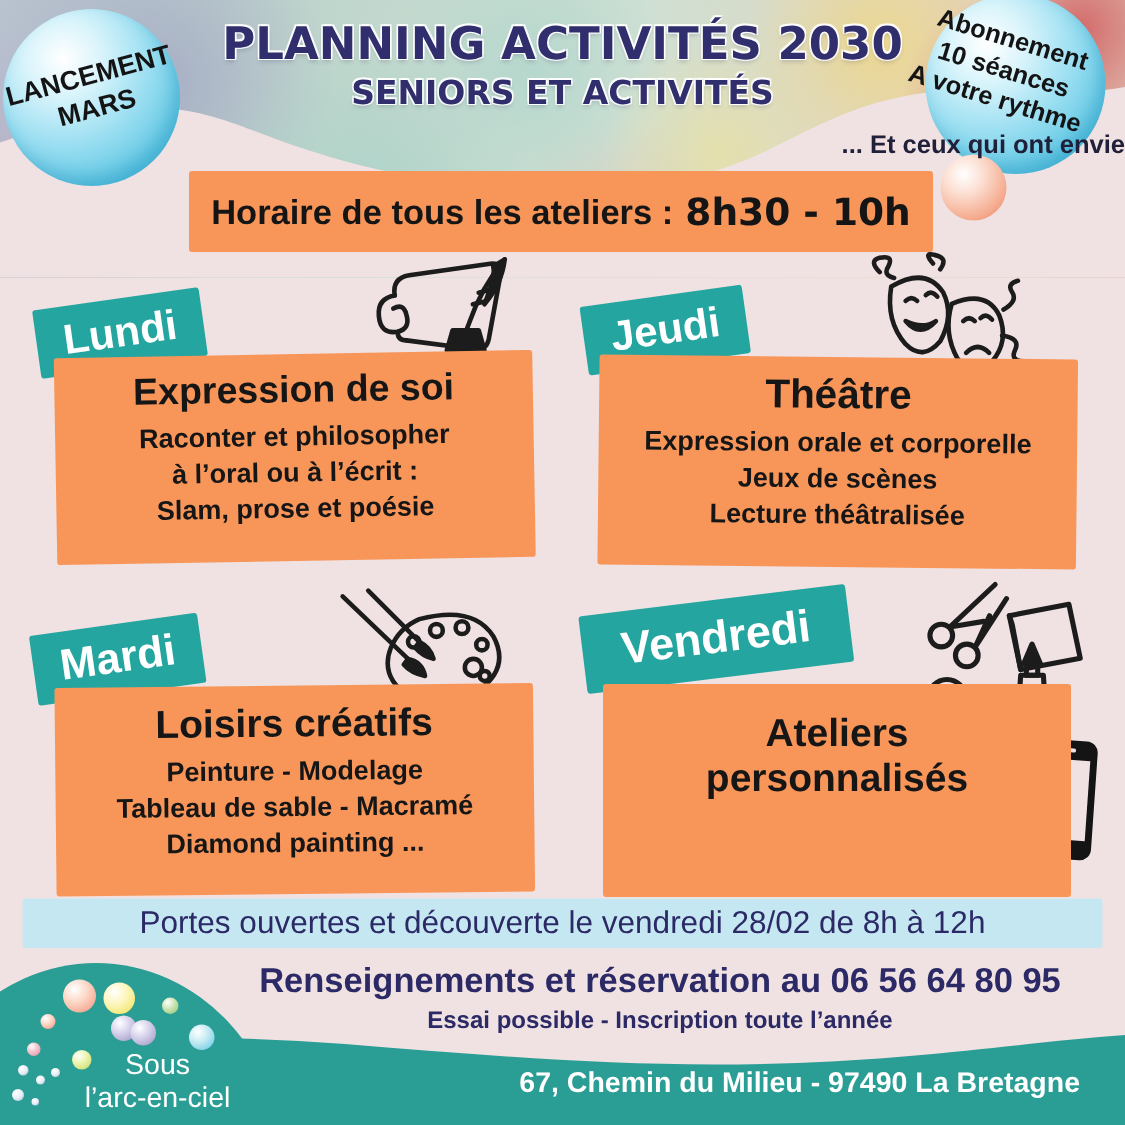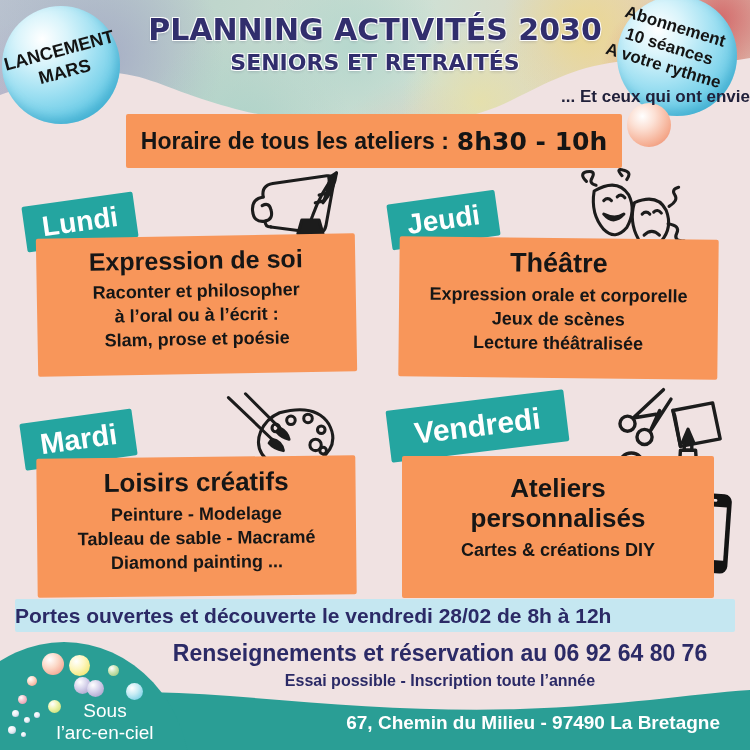--- a/index.html
+++ b/index.html
@@ -72,22 +72,22 @@
   .day-card{
     background:#f8965a;border-radius:2px;color:#161616;text-align:center;
   }
   .day-title{font-weight:bold;font-size:25px;margin:10px 6px 4px 6px;}
   .day-line{font-weight:bold;font-size:18px;line-height:1.34;}
   .icon svg{display:block;width:100%;height:100%;}
 
   
   .open-banner{
     left:15px;top:599px;width:720px;height:33px;background:#c5e7f1;border-radius:2px;
-    display:flex;align-items:center;
-    font-weight:700;font-size:21px;color:#2b2a66;
+    display:flex;align-items:center;justify-content:center;
+    font-weight:400;font-size:21px;color:#2b2a66;
   }
 
   
   .contact{left:140px;top:640px;width:600px;text-align:center;color:#2b2a66;}
   .contact .info{font-size:23px;font-weight:800;}
   .contact .trial{font-size:16px;font-weight:bold;margin-top:5px;}
 
   
   .footer-wave{left:0;top:686px;width:750px;height:64px;}
   .dome{left:-62px;top:642px;width:252px;height:275px;border-radius:50%;background:#2a9e95;}
@@ -114,21 +114,21 @@
 
   <div class="abs bubble-blue" style="left:617px;top:-4px;width:120px;height:120px;"></div>
   <div class="abs bubble-peach" style="left:627px;top:103px;width:44px;height:44px;"></div>
   <div class="abs badge-text" style="left:574px;top:16px;width:190px;font-size:17px;font-weight:600;transform:rotate(17deg);">
     <div>Abonnement</div>
     <div>10 séances</div>
     <div>A votre rythme</div>
   </div>
 
   <div class="abs h-title">PLANNING ACTIVITÉS 2030</div>
-  <div class="abs h-sub">SENIORS ET RETRAITÉS</div>
+  <div class="abs h-sub">SENIORS ET ACTIVITÉS</div>
   <div class="abs h-tag">... Et ceux qui ont envie</div>
 
   <div class="abs sched">
     <span class="lbl">Horaire de tous les ateliers :</span>
     <span class="time">8h30 - 10h</span>
   </div>
 
   <div class="abs icon" style="left:240px;top:170px;width:110px;height:82px;">
     <svg viewBox="0 0 110 85">
       <g stroke="#1c1c1c" stroke-width="3.2" fill="none" stroke-linecap="round" stroke-linejoin="round">
@@ -231,29 +231,28 @@
       <rect x="9" y="20" width="42" height="70" fill="#f0e2e2"></rect>
       <rect x="22" y="10" width="16" height="3.5" rx="1.75" fill="#f0e2e2"></rect>
       <circle cx="30" cy="98" r="5" fill="none" stroke="#f0e2e2" stroke-width="2.5"></circle>
     </svg>
   </div>
   <div class="abs day-label" style="left:388px;top:400px;font-size:30px;padding:9px 26px;transform:rotate(-7deg);">
     <span>Vendredi</span>
   </div>
   <div class="abs day-card" style="left:402px;top:456px;width:312px;height:142px;">
     <div class="day-title" style="font-size:26px;width:240px;margin:18px auto 4px auto;line-height:1.15;">Ateliers personnalisés</div>
-    <div class="day-line">Cartes &amp; créations DIY</div>
   </div>
 
   <div class="abs open-banner">
     <span>Portes ouvertes et découverte le vendredi 28/02 de 8h à 12h</span>
   </div>
 
   <div class="abs contact">
-    <div class="info">Renseignements et réservation au 06 92 64 80 76</div>
+    <div class="info">Renseignements et réservation au 06 56 64 80 95</div>
     <div class="trial">Essai possible - Inscription toute l’année</div>
   </div>
 
   <svg class="abs footer-wave" viewBox="0 0 750 64" preserveAspectRatio="none">
     <path d="M0,14 C80,4 150,4 230,10 C330,18 420,26 520,23 C620,20 690,8 750,4 L750,64 L0,64 Z" fill="#2a9e95"></path>
   </svg>
   <div class="abs dome"></div>
 
   <div class="abs logo-bubble" style="left:42px;top:653px;width:22px;height:22px;background:radial-gradient(circle at 35% 30%, #fff 0%, #fcd9c8 40%, #f0907a 100%);"></div>
   <div class="abs logo-bubble" style="left:69px;top:655px;width:21px;height:21px;background:radial-gradient(circle at 35% 30%, #fff 0%, #fdf6c0 40%, #ede04e 100%);"></div>

